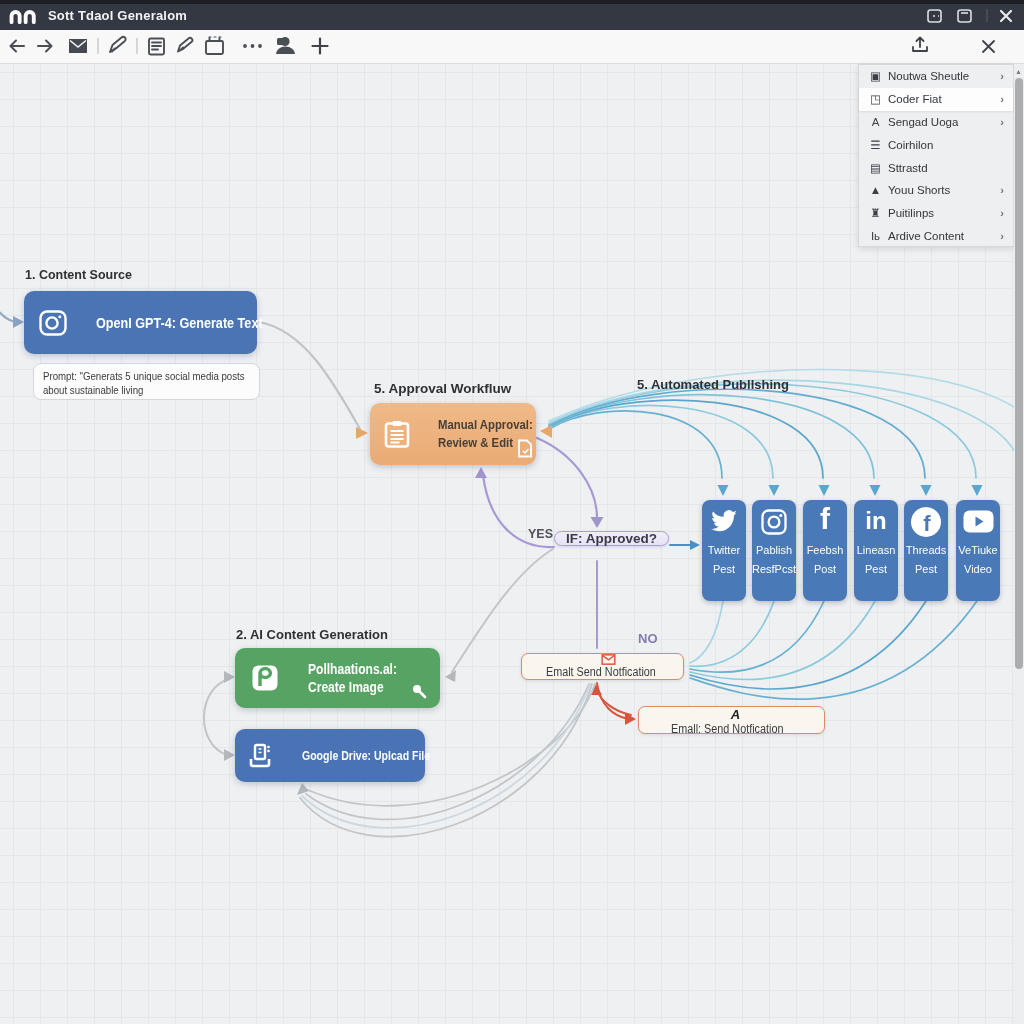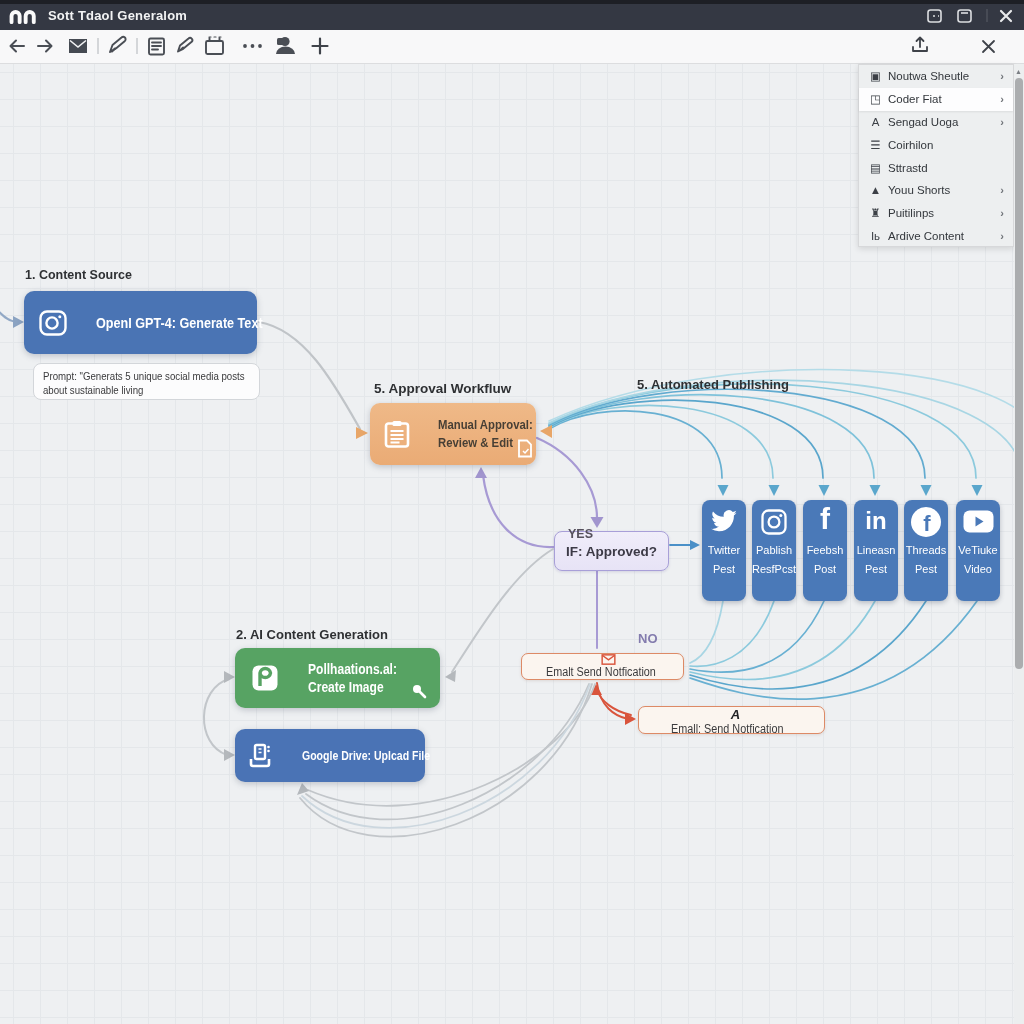--- a/index.html
+++ b/index.html
@@ -173,22 +173,22 @@
       <rect x="8.5" y="1" width="9" height="5" rx="1.5" fill="#fff"></rect>
       <path d="M6.5 11 h13 M6.5 15 h13 M6.5 19 h13 M6.5 22.5 h9" stroke="#fff" stroke-width="1.8"></path>
     </svg>
     <div style="margin-left:11px; font-size:13.5px; font-weight:bold; color:#473f35; line-height:18px; white-space:nowrap; transform:scaleX(.84); transform-origin:left center;">Manual Approval:<br>Review &amp; Edit</div>
     <svg width="16" height="19" viewBox="0 0 16 19" style="position:absolute; right:3px; bottom:7px;">
       <path d="M2 1.5 h8 l4 4 V17.5 H2 z" fill="none" stroke="#fff" stroke-width="1.8"></path>
       <path d="M6 12 l2 2 3.5 -4" fill="none" stroke="#fff" stroke-width="1.5"></path>
     </svg>
   </div>
 
-  <div style="position:absolute; left:554px; top:467px; width:115px; height:40px; background:linear-gradient(180deg,#f0edfa,#e7e3f6); border:1.5px solid #a89fd8; border-radius:8px; display:flex; align-items:center; justify-content:center; font-size:13.5px; font-weight:bold; color:#3c3a46; box-shadow:0 1px 3px rgba(100,90,160,.2);">IF: Approved?</div>
-  <div style="position:absolute; left:528px; top:463px; font-size:12.5px; font-weight:bold; color:#55505c;margin-left:40px;">YES</div>
+  <div style="position:absolute; left:554px; top:467px; width:115px; height:15px; background:linear-gradient(180deg,#f0edfa,#e7e3f6); border:1.5px solid #a89fd8; border-radius:8px; display:flex; align-items:center; justify-content:center; font-size:13.5px; font-weight:bold; color:#3c3a46; box-shadow:0 1px 3px rgba(100,90,160,.2);">IF: Approved?</div>
+  <div style="position:absolute; left:528px; top:463px; font-size:12.5px; font-weight:bold; color:#55505c;">YES</div>
   <div style="position:absolute; left:590px; top:567px; font-size:13px; font-weight:bold; color:#837cae;margin-left:48px;">NO</div>
 
   <div class="pill" style="left:521px; top:589px; width:163px; height:27px;">
     <svg width="17" height="13" viewBox="0 0 17 13" style="margin-left:11px;">
       <rect x="1" y="1" width="15" height="11" fill="none" stroke="#d9543c" stroke-width="1.7"></rect>
       <path d="M1.5 1.8 l7 5.2 7 -5.2" fill="none" stroke="#d9543c" stroke-width="1.7"></path>
     </svg>
     <span style="margin-left:9px; font-size:12px; color:#3b3b3d; white-space:nowrap; transform:scaleX(.9); transform-origin:left center; display:inline-block;">Emalt Send Notfication</span>
   </div>
 

